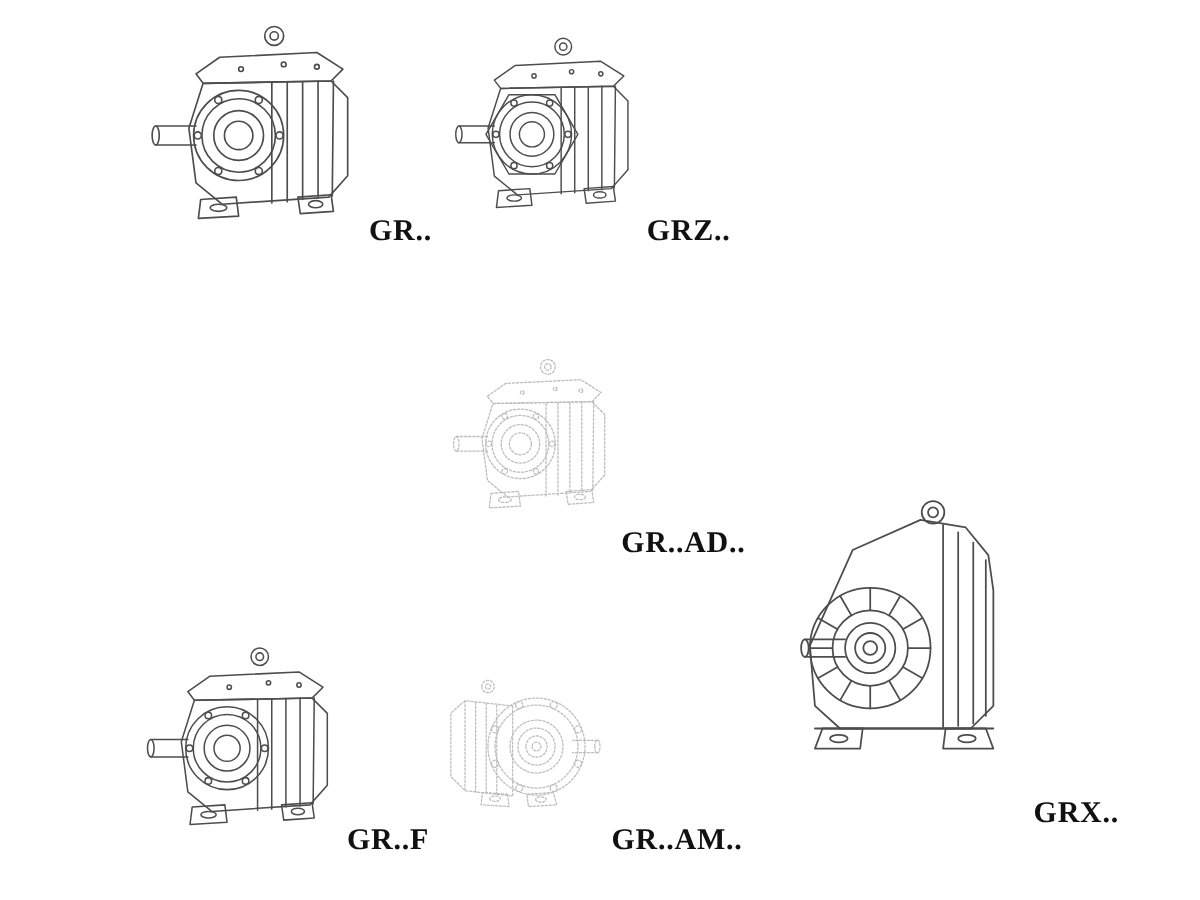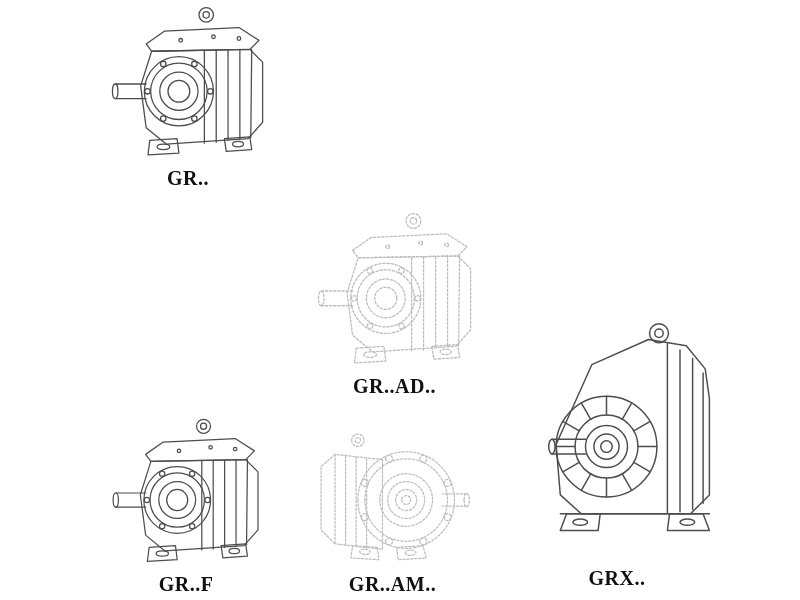--- a/index.html
+++ b/index.html
@@ -1,19 +1,19 @@
 <!DOCTYPE html>
 <html style="--paper: #ffffff; --ink: #4d4d4d; --ghost: #bdbdbd; --label: #111111;"><head>
 <meta charset="utf-8">
 <style>
   *{margin:0;padding:0;box-sizing:border-box}
   html,body{width:800px;height:600px}
   body{background:var(--paper,#ffffff);font-family:"Liberation Serif",serif;overflow:hidden}
   .canvas{position:relative;width:800px;height:600px;background:var(--paper,#ffffff)}
-  .fig{position:absolute;display:flex;flex-direction:column;align-items:center}
+  .fig{position:absolute;display:flex;flex-direction:row;align-items:flex-end}
   .drawing{display:block;color:var(--ink,#4d4d4d)}
   .drawing.ghost{color:var(--ghost,#bdbdbd)}
   .drawing.ghost use{stroke-dasharray:2.5 2}
   .cap{font-family:"Liberation Serif",serif;font-weight:bold;font-size:20px;
        letter-spacing:.5px;color:var(--label,#111111);margin-top:1px;white-space:nowrap}
   .defs{position:absolute;width:0;height:0;overflow:hidden}
 </style>
 </head>
 <body>
 
@@ -168,20 +168,26 @@
     </defs>
   </svg>
 
   <figure class="fig" style="left:88px;top:2px;width:200px">
     <svg class="drawing" viewBox="0 0 200 180" width="182" height="164">
         <use href="#gb-foot"></use>
       </svg>
     <figcaption class="cap">GR..</figcaption>
   </figure>
 
+  <figure class="fig" style="left:292px;top:2px;width:195px">
+    <svg class="drawing" viewBox="0 0 200 180" width="184" height="164">
+        <use href="#gb-footz"></use>
+      </svg>
+    <figcaption class="cap">GRZ..</figcaption>
+  </figure>
 
 
 
   <figure class="fig" style="left:292px;top:208px;width:205px">
     <svg class="drawing ghost" viewBox="0 0 200 180" width="186" height="166">
         <use href="#gb-foot"></use>
       </svg>
     <figcaption class="cap">GR..AD..</figcaption>
   </figure>
 
@@ -192,20 +198,20 @@
     <figcaption class="cap">GR..F</figcaption>
   </figure>
 
   <figure class="fig" style="left:290px;top:414px;width:205px">
     <svg class="drawing ghost" viewBox="0 0 200 180" width="178" height="158">
       <use href="#gb-flange" transform="translate(200 0) scale(-1 1)"></use>
     </svg>
     <figcaption class="cap">GR..AM..</figcaption>
   </figure>
 
-  <figure class="fig" style="left:488px;top:302px;width:258px">
+  <figure class="fig" style="left:488px;top:290px;width:258px">
     <svg class="drawing" viewBox="0 0 240 220" width="252" height="264">
         <use href="#gb-grx"></use>
       </svg>
     <figcaption class="cap">GRX..</figcaption>
   </figure>
 
 </div>
 
 </body></html>

